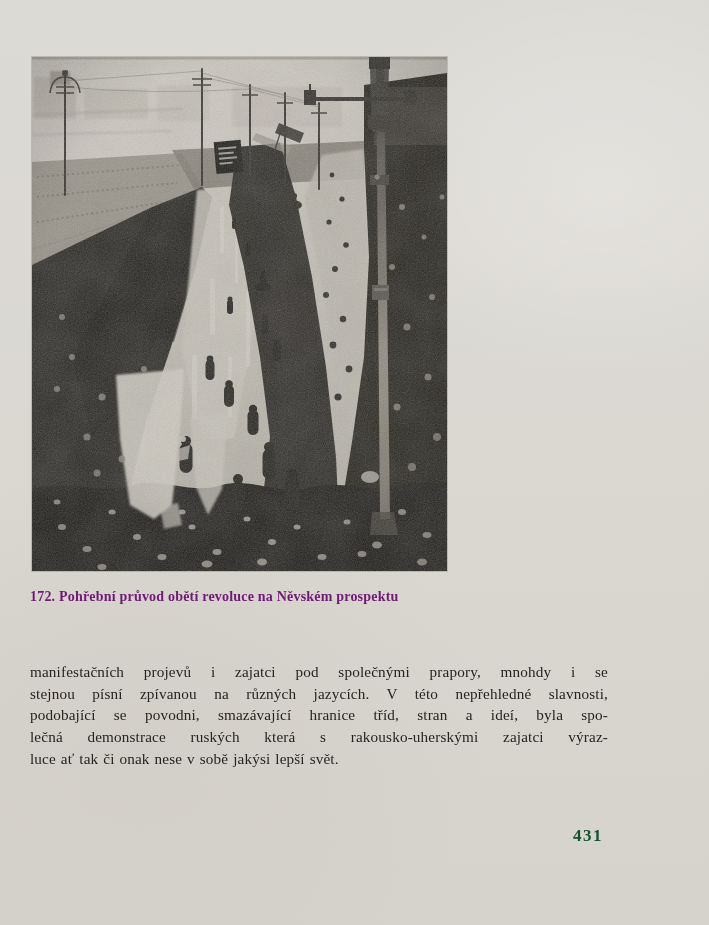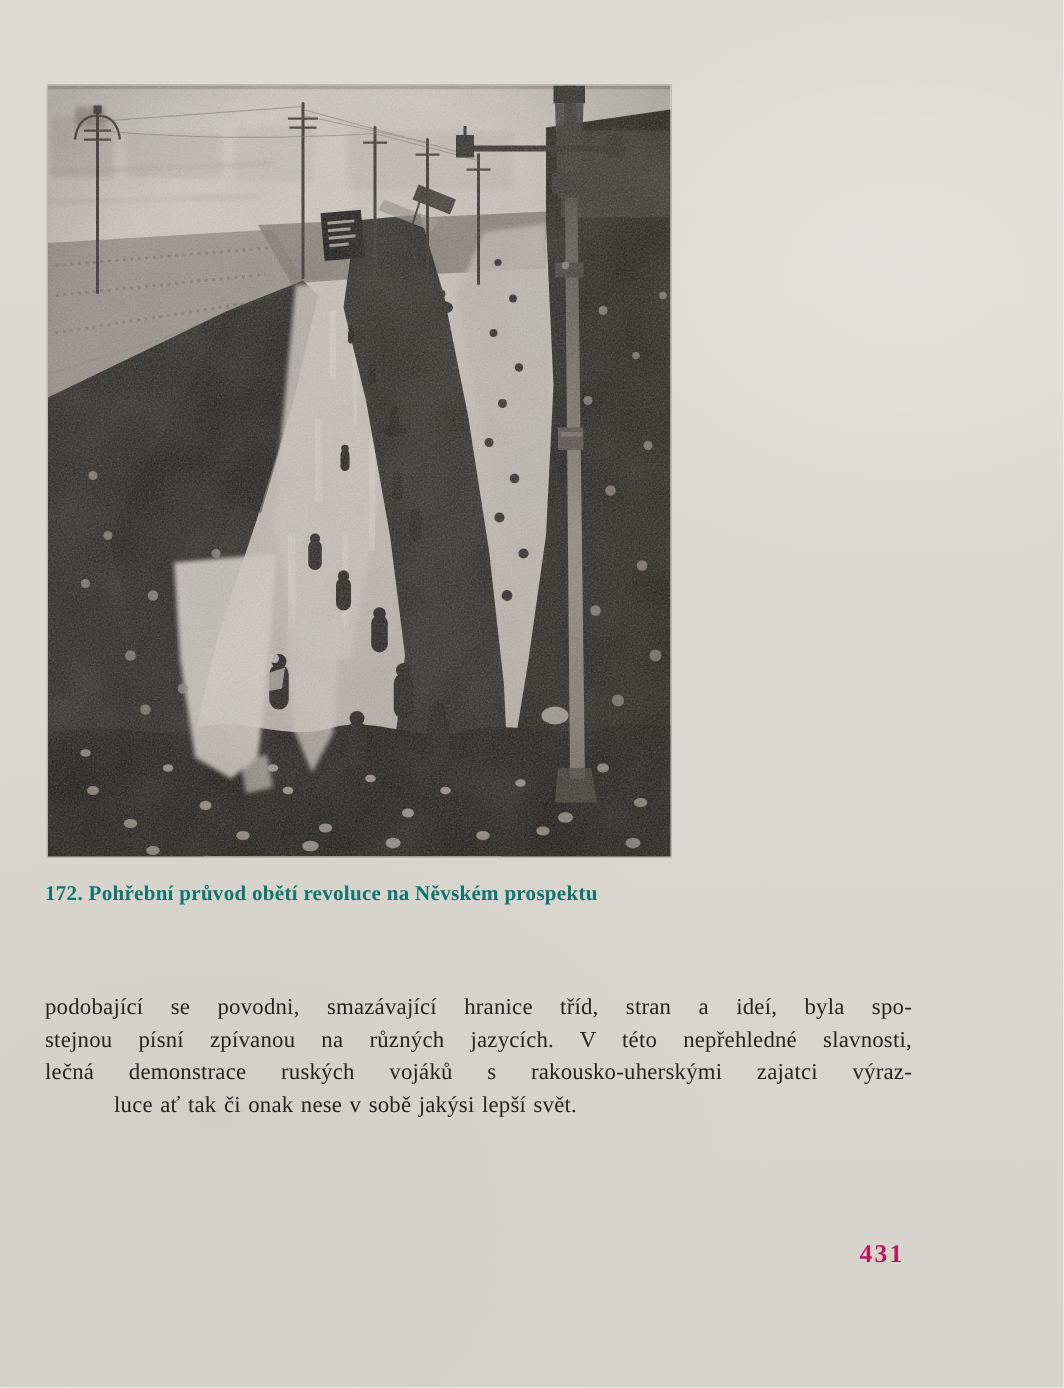--- a/index.html
+++ b/index.html
@@ -16,33 +16,33 @@
       radial-gradient(ellipse 500px 400px at 20% 80%, rgba(120,115,105,0.06), rgba(120,115,105,0) 70%);
   }
   .photo-frame{
     position:absolute;left:32px;top:57px;width:415px;height:514px;
     box-shadow:0 0 0 1px rgba(90,86,78,0.25);
   }
   .photo-frame svg{display:block;width:415px;height:514px;}
   .figure-caption{
     position:absolute;left:30px;top:586px;width:470px;
     font-weight:bold;font-size:14px;line-height:21.5px;
-    color:#0f766e;letter-spacing:0.2px;
+    color:#701a75;letter-spacing:0.2px;
   }
   .body-text{
     position:absolute;left:30px;top:661px;width:578px;
     font-size:15.2px;color:#272420;letter-spacing:0.15px;word-spacing:1px;
   }
   .body-text .ln{
     line-height:21.7px;text-align:justify;text-align-last:justify;
   }
-  .body-text .ln.last{text-align-last:left;margin-left:46px;}
+  .body-text .ln.last{text-align-last:left;}
   .page-number{
     position:absolute;left:573px;top:826px;
-    font-weight:bold;font-size:17px;letter-spacing:1.5px;color:#be185d;
+    font-weight:bold;font-size:17px;letter-spacing:1.5px;color:#14532d;
   }
 </style>
 </head>
 <body>
 
 <div class="paper-texture"></div>
 
 <figure style="margin:0">
   <div class="photo-frame">
     <svg viewBox="0 0 415 514" xmlns="http://www.w3.org/2000/svg">
@@ -300,19 +300,20 @@
       <rect x="0" y="0" width="415" height="514" fill="#888" filter="url(#grain)"></rect>
     </svg>
   </div>
 
   <figcaption class="figure-caption">
     <div>172. Pohřební průvod obětí revoluce na Něvském prospektu</div>
   </figcaption>
 </figure>
 
 <div class="body-text">
+  <div class="ln">manifestačních projevů i zajatci pod společnými prapory, mnohdy i se</div>
+  <div class="ln">stejnou písní zpívanou na různých jazycích. V této nepřehledné slavnosti,</div>
   <div class="ln">podobající se povodni, smazávající hranice tříd, stran a ideí, byla spo-</div>
-  <div class="ln">stejnou písní zpívanou na různých jazycích. V této nepřehledné slavnosti,</div>
-  <div class="ln">lečná demonstrace ruských vojáků s rakousko-uherskými zajatci výraz-</div>
+  <div class="ln">lečná demonstrace ruských která s rakousko-uherskými zajatci výraz-</div>
   <div class="ln last">luce ať tak či onak nese v sobě jakýsi lepší svět.</div>
 </div>
 
 <div class="page-number">431</div>
 
 </body></html>

